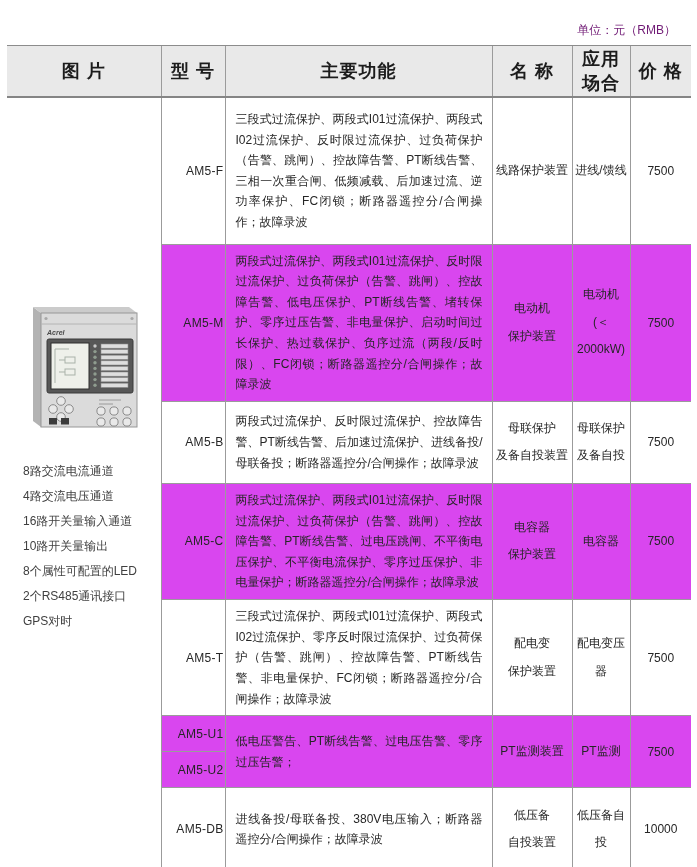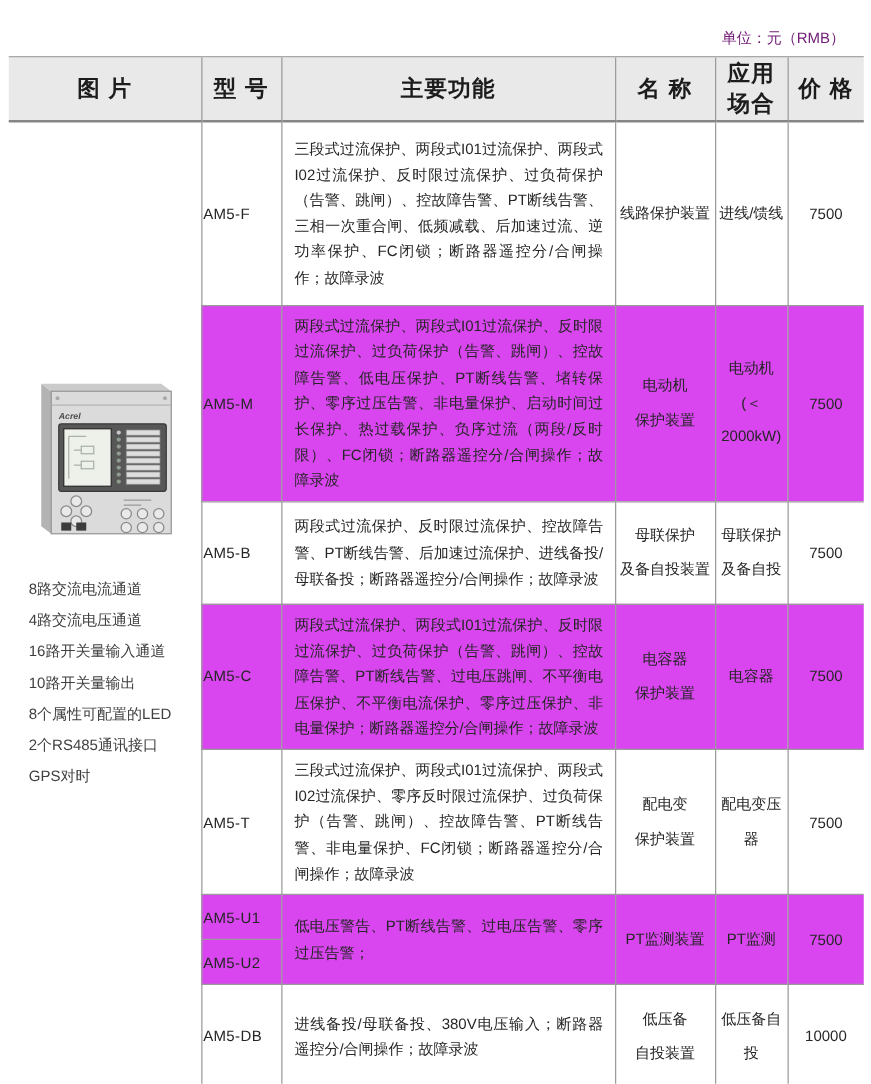--- a/index.html
+++ b/index.html
@@ -17,21 +17,21 @@
   th,td{border:1px solid #9b9b9b;vertical-align:middle;}
   th{
     background:#e9e9e9;height:28px;font-size:18px;font-weight:bold;
     color:#1c1c1c;border-bottom:2px solid #858585;letter-spacing:1px;
   }
   td{font-size:12px;}
   tr.r-f{height:147px}tr.r-m{height:148px}tr.r-b{height:82px}tr.r-c{height:114px}
   tr.r-t{height:91px}tr.r-u1{height:36px}tr.r-u2{height:36px}tr.r-db{height:83px}
   .shade td{background:#d946ef;}
   td.pic{background:#ffffff;vertical-align:top;}
-  td.model{text-align:left;letter-spacing:.3px;}
+  td.model{text-align:right;letter-spacing:.3px;}
   td.fn{text-align:justify;text-justify:inter-ideograph;line-height:1.72;padding:6px 9px 6px 10px;}
   td.nm,td.ap{text-align:center;white-space:pre-line;line-height:2.3;padding:2px;}
   td.pr{text-align:center;}
   .device-svg{display:block;margin:200px auto 0 auto;}
   .features{margin:26px 0 0 15px;}
   .features div{font-size:12px;line-height:25px;color:#404040;white-space:nowrap;}
 </style>
 </head>
 <body>
 

